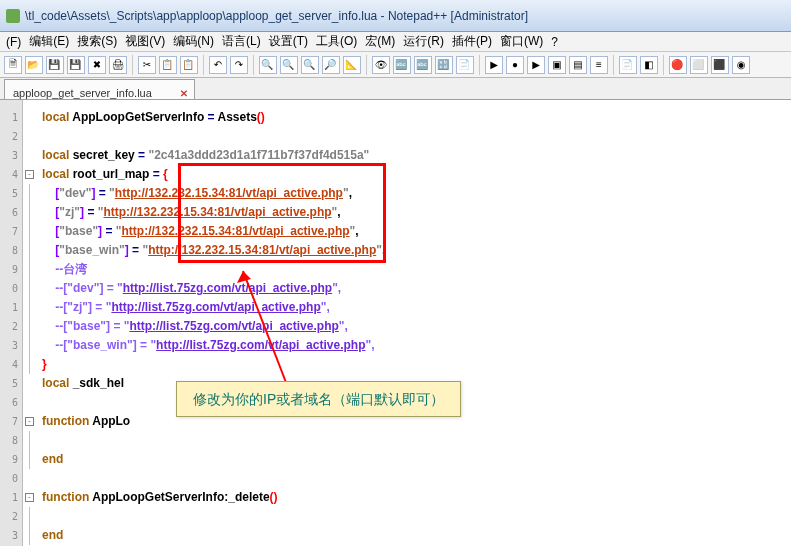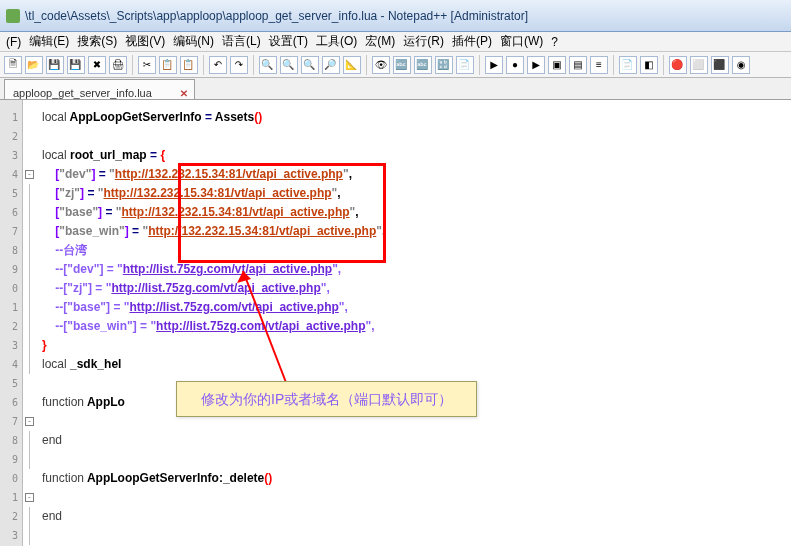--- a/index.html
+++ b/index.html
@@ -18,31 +18,31 @@
   .tab .close { margin-left:8px; color:#c43d3d; font-weight:bold; font-size:10px; cursor:pointer; }
   .editor { position:relative; height:456px; background:#fff; display:flex; }
   .gutter { width:23px; background:#e4e4e4; border-right:1px solid #bcbcbc; padding-top:8px; }
   .gutter div { color:#8c8c8c; font:10px/19px Consolas,monospace; text-align:right; height:19px; padding-right:4px;}
   .foldcol { width:13px; background:#fff; border-right:0; padding-top:8px; }
   .foldcol div { height:19px; display:flex; align-items:center; justify-content:center; }
   .fbox { width:9px; height:9px; border:1px solid #808080; font:8px/7px monospace; text-align:center; color:#808080; background:#fff; }
   .fline { width:1px; height:19px; background:#c0c0c0; }
   .code { flex:1; padding:8px 0 0 6px; font:bold 12px/19px Consolas,"Courier New",monospace; color:#000; }
   .code .row { height:19px; white-space:pre; }
-  .kw  { color:#404040; font-weight:normal; }
+  .kw  { color:#a16207; font-weight:bold; }
   .str { color:#808080; }
   .gray{ color:#808080; }
   .url { color:#c2410c; text-decoration:underline; }
   .cmt { color:#8b5cf6; }
   .curl{ color:#6d28d9; text-decoration:underline; }
   .br0 { color:#ff0000; }
   .br1 { color:#8000ff; }
   .op  { color:#000080; font-weight:bold; }
   .redbox { position:absolute; border:3px solid #ff0000; pointer-events:none; }
-  .callout { position:absolute; background:#fff3c2; border:1px solid #a0a060; padding:8px 24px; font:14px/18px SimSun,"Microsoft YaHei",sans-serif; color:#8b5cf6; box-shadow:1px 1px 3px rgba(0,0,0,.15); }
+  .callout { position:absolute; background:#fff3c2; border:1px solid #a0a060; padding:8px 16px; font:14px/18px SimSun,"Microsoft YaHei",sans-serif; color:#0f766e; box-shadow:1px 1px 3px rgba(0,0,0,.15); }
   .arrow { position:absolute; pointer-events:none; }
 </style>
 </head>
 <body>
 
 <div class="titlebar">
   <div class="icon"></div>
   <div class="txt">\tl_code\Assets\_Scripts\app\apploop\apploop_get_server_info.lua - Notepad++ [Administrator]</div>
 </div>
 
@@ -196,20 +196,21 @@
       </div>
     <div>
         <span class="fline"></span>
       </div>
     <div></div>
   </div>
 
   <div class="code">
     <div class="row"><span class="kw">local</span><span> AppLoopGetServerInfo </span><span class="op">=</span><span> Assets</span><span class="br0">()</span></div>
     <div class="row"></div>
+    <div class="row"><span class="kw">local</span><span> secret_key </span><span class="op">=</span><span class="str"> "2c41a3ddd23d1a1f711b7f37df4d515a"</span></div>
     <div class="row"><span class="kw">local</span><span> root_url_map </span><span class="op">=</span><span> </span><span class="br0">{</span></div>
     <div class="row"><span>    </span><span class="br1">[</span><span class="gray">"dev"</span><span class="br1">]</span><span> </span><span class="op">=</span><span> </span><span class="gray">"</span><span class="url">http://132.232.15.34:81/vt/api_active.php</span><span class="gray">"</span><span>,</span></div>
     <div class="row"><span>    </span><span class="br1">[</span><span class="gray">"zj"</span><span class="br1">]</span><span> </span><span class="op">=</span><span> </span><span class="gray">"</span><span class="url">http://132.232.15.34:81/vt/api_active.php</span><span class="gray">"</span><span>,</span></div>
     <div class="row"><span>    </span><span class="br1">[</span><span class="gray">"base"</span><span class="br1">]</span><span> </span><span class="op">=</span><span> </span><span class="gray">"</span><span class="url">http://132.232.15.34:81/vt/api_active.php</span><span class="gray">"</span><span>,</span></div>
     <div class="row"><span>    </span><span class="br1">[</span><span class="gray">"base_win"</span><span class="br1">]</span><span> </span><span class="op">=</span><span> </span><span class="gray">"</span><span class="url">http://132.232.15.34:81/vt/api_active.php</span><span class="gray">"</span><span>,</span></div>
     <div class="row"><span class="cmt">    --台湾</span></div>
     <div class="row"><span class="cmt">    --["dev"] = "</span><span class="curl">http://list.75zg.com/vt/api_active.php</span><span class="cmt">",</span></div>
     <div class="row"><span class="cmt">    --["zj"] = "</span><span class="curl">http://list.75zg.com/vt/api_active.php</span><span class="cmt">",</span></div>
     <div class="row"><span class="cmt">    --["base"] = "</span><span class="curl">http://list.75zg.com/vt/api_active.php</span><span class="cmt">",</span></div>
     <div class="row"><span class="cmt">    --["base_win"] = "</span><span class="curl">http://list.75zg.com/vt/api_active.php</span><span class="cmt">",</span></div>

